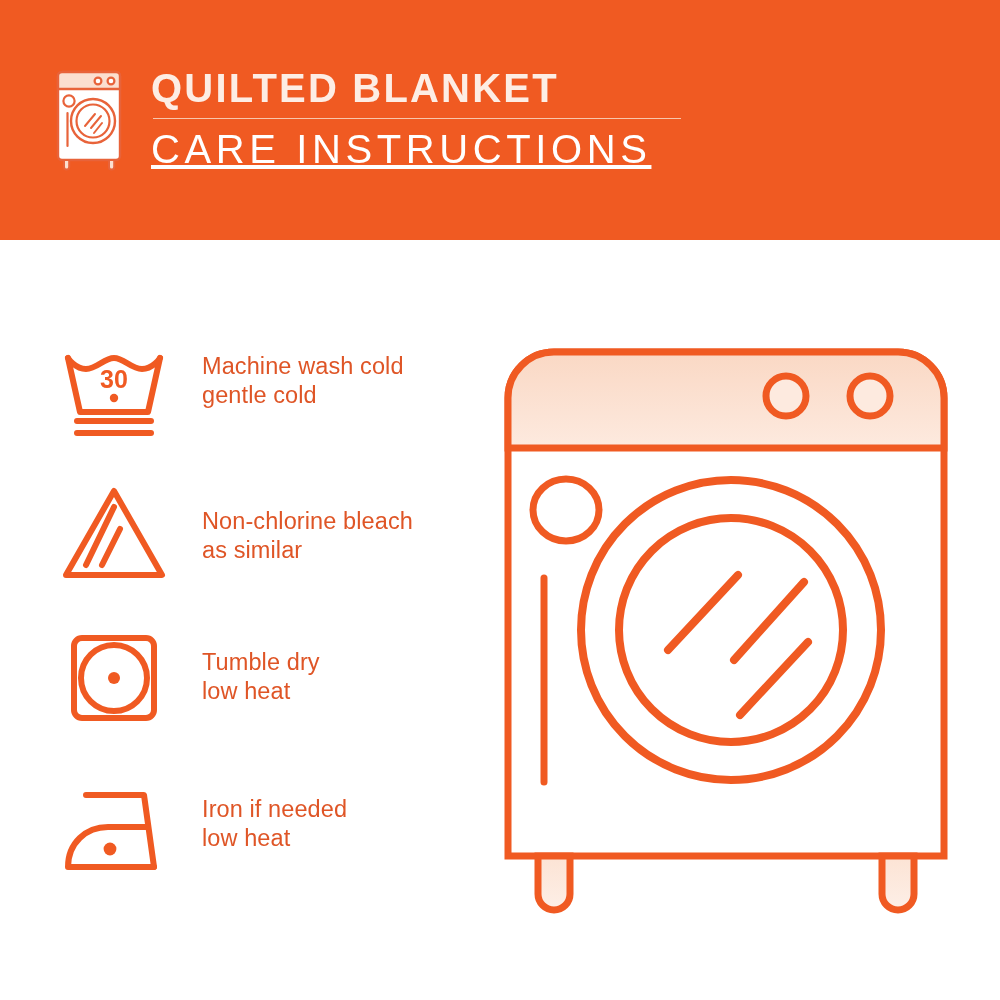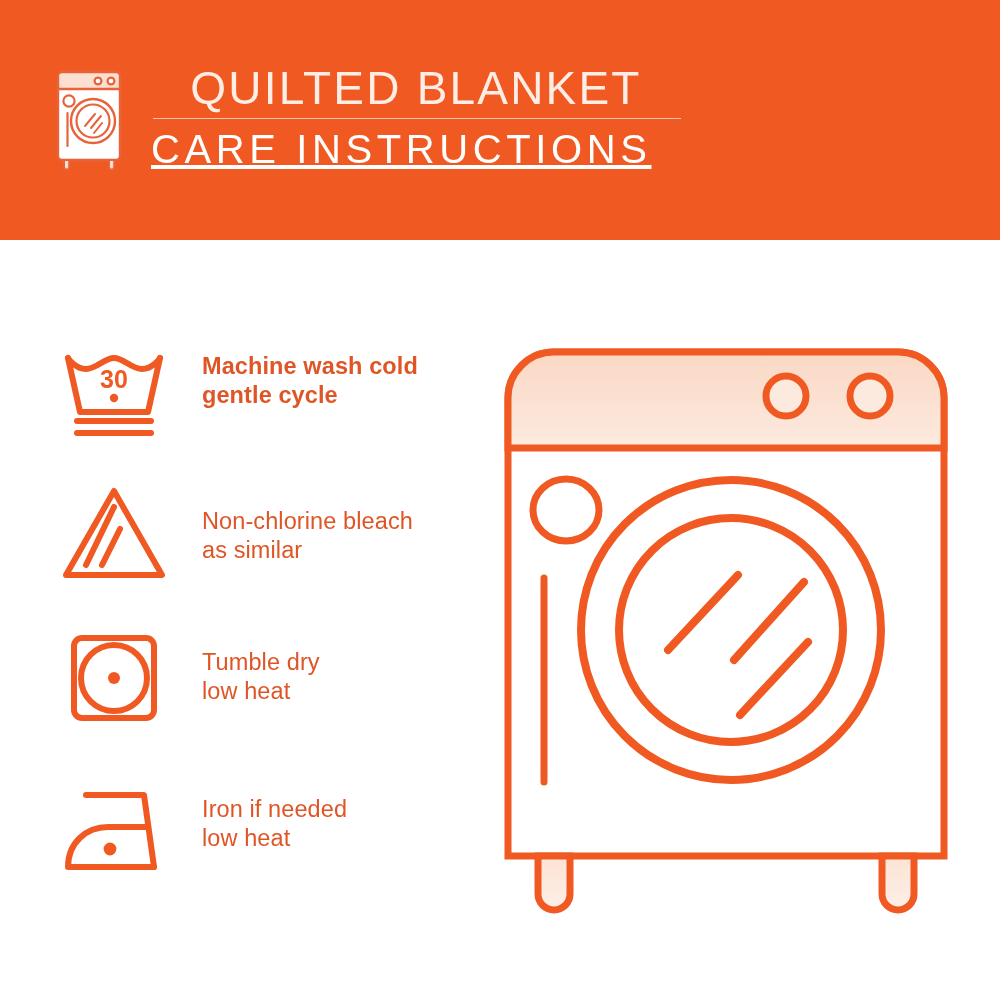--- a/index.html
+++ b/index.html
@@ -35,26 +35,25 @@
     width: 92px;
     height: 112px;
     flex: 0 0 auto;
     margin-right: 14px;
   }
   #header-titles {
     padding-top: 4px;
   }
   #title-main {
     color: #FDEDE4;
-    font-size: 46px;
+    font-size: 40px;
     line-height: 44px;
     letter-spacing: 2.2px;
-    font-weight: 400;
+    font-weight: 700;
     white-space: nowrap;
-    text-align: center;
   }
   #title-divider {
     height: 1px;
     background: #F8C6AC;
     margin: 8px 0 8px 2px;
     width: 528px;
   }
   #title-sub {
     color: #FFFFFF;
     font-size: 40px;
@@ -90,21 +89,21 @@
     font-size: 23.5px;
     line-height: 29px;
     font-weight: 500;
     letter-spacing: 0.1px;
     padding-left: 32px;
   }
   .care-text .line { display: block; white-space: nowrap; }
 
   
   #row-wash   .care-icon { padding-top: 14px; }
-  #row-wash   .care-text { padding-top: 22px; font-weight: bold; }
+  #row-wash   .care-text { padding-top: 22px; }
   #row-bleach .care-icon { padding-top: 8px; }
   #row-bleach .care-text { padding-top: 32px; }
   #row-dry    .care-icon { padding-top: 8px; }
   #row-dry    .care-text { padding-top: 28px; }
   #row-iron   .care-icon { padding-top: 18px; }
   #row-iron   .care-text { padding-top: 30px; }
 
   
   #washer-illustration {
     position: absolute;
@@ -165,21 +164,21 @@
 
         <line x1="19" y1="77" x2="93" y2="77" stroke="#F05A22" stroke-width="6" stroke-linecap="round"></line>
         <line x1="19" y1="89" x2="93" y2="89" stroke="#F05A22" stroke-width="6" stroke-linecap="round"></line>
 
         <text x="56" y="44" text-anchor="middle" fill="#F05A22" font-family="Liberation Sans, sans-serif" font-size="25" font-weight="700">30</text>
         <circle cx="56" cy="54" r="4.2" fill="#F05A22"></circle>
       </svg>
     </div>
     <div class="care-text">
       <span class="line">Machine wash cold</span>
-      <span class="line">gentle cycle</span>
+      <span class="line">gentle cold</span>
     </div>
   </div>
 
   <div class="care-row" id="row-bleach">
     <div class="care-icon">
       <svg viewBox="0 0 112 100" width="112" height="100" fill="none">
         <path d="M56 8 L104 92 H8 Z" stroke="#F05A22" stroke-width="6" stroke-linejoin="round"></path>
         <line x1="56" y1="24" x2="28" y2="82" stroke="#F05A22" stroke-width="6" stroke-linecap="round"></line>
         <line x1="62" y1="46" x2="44" y2="82" stroke="#F05A22" stroke-width="6" stroke-linecap="round"></line>
       </svg>

